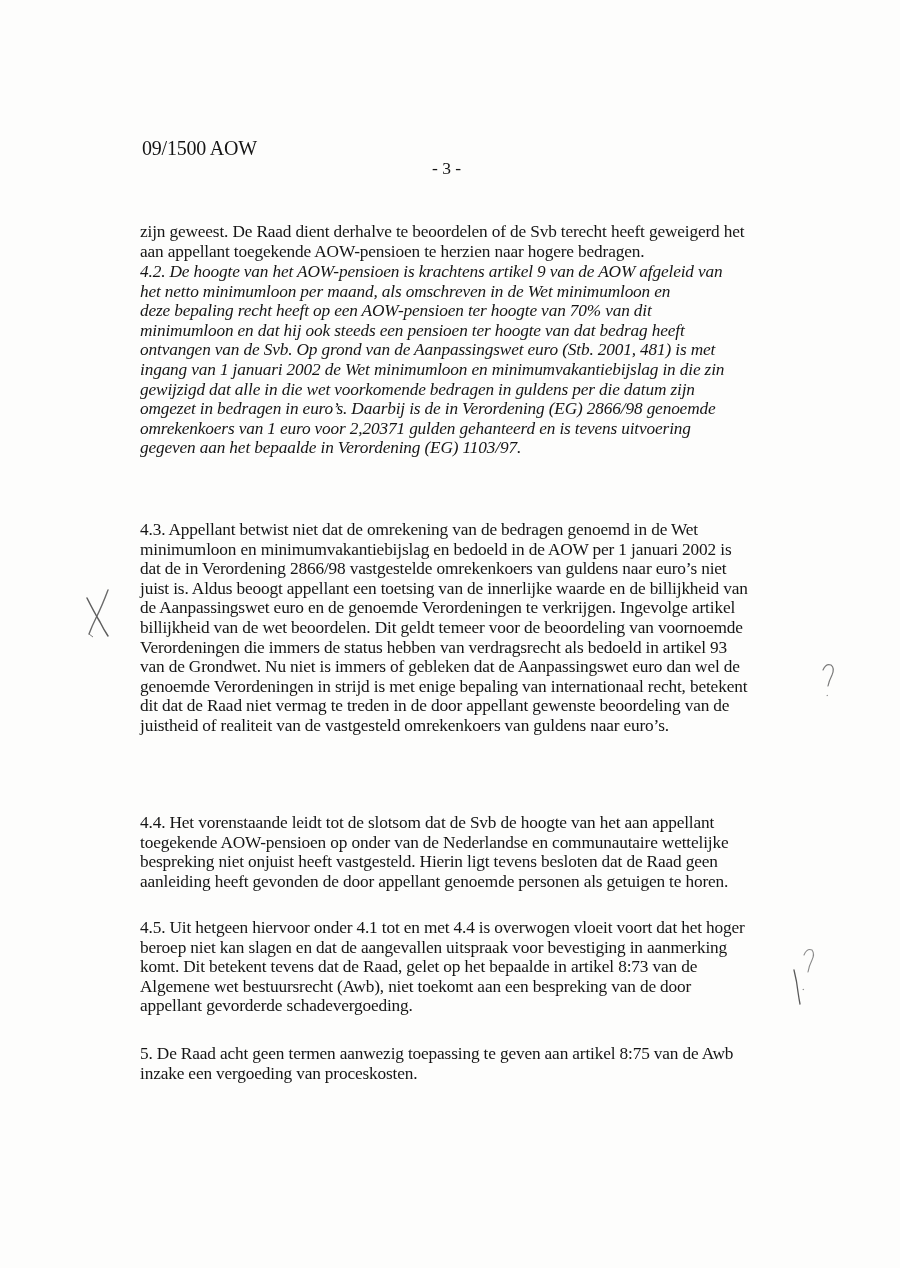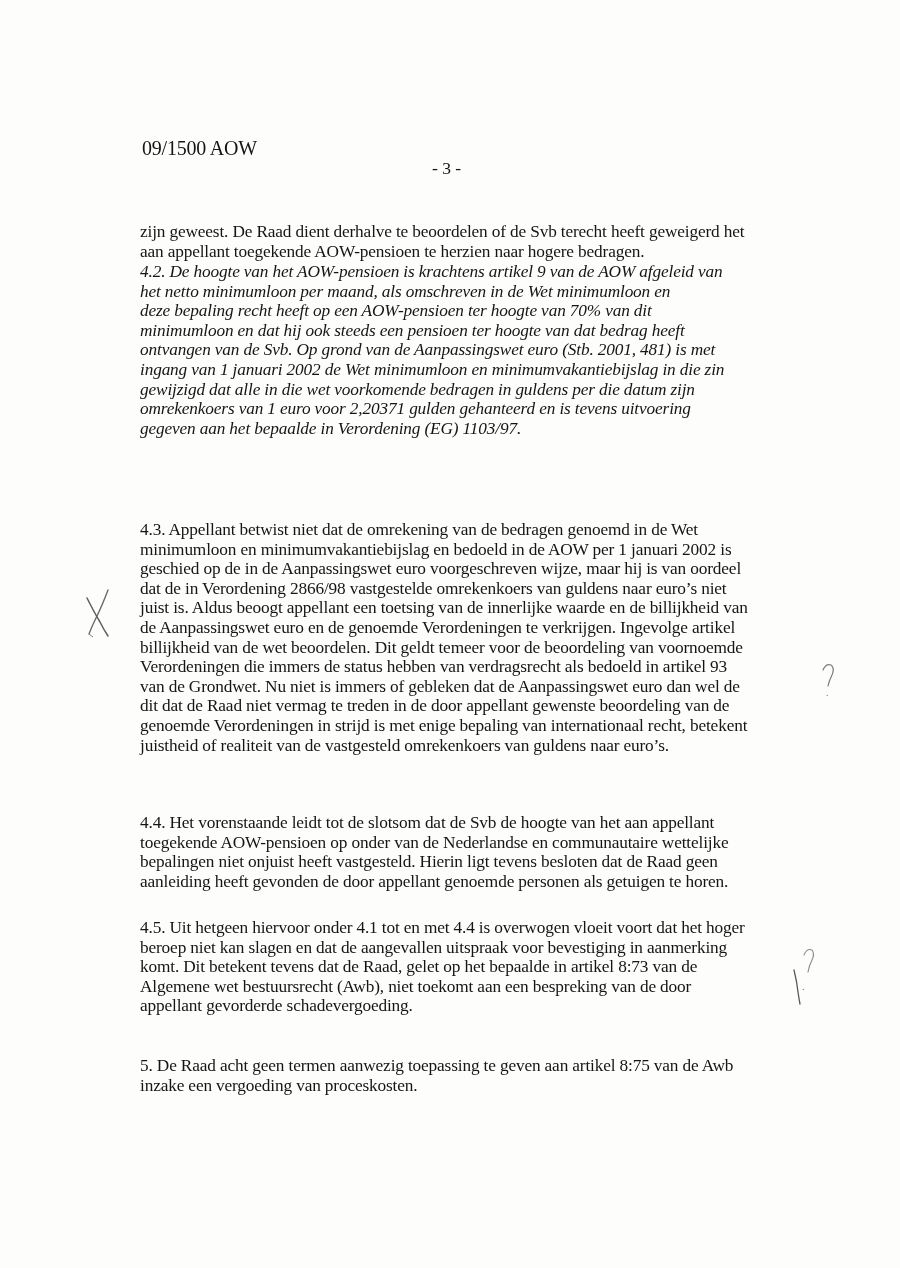--- a/index.html
+++ b/index.html
@@ -64,55 +64,55 @@
   </p>
 
   <p class="para" style="top:262px;font-style:italic;">
     <span class="line">4.2. De hoogte van het AOW-pensioen is krachtens artikel 9 van de AOW afgeleid van</span>
     <span class="line">het netto minimumloon per maand, als omschreven in de Wet minimumloon en</span>
     <span class="line">deze bepaling recht heeft op een AOW-pensioen ter hoogte van 70% van dit</span>
     <span class="line">minimumloon en dat hij ook steeds een pensioen ter hoogte van dat bedrag heeft</span>
     <span class="line">ontvangen van de Svb. Op grond van de Aanpassingswet euro (Stb. 2001, 481) is met</span>
     <span class="line">ingang van 1 januari 2002 de Wet minimumloon en minimumvakantiebijslag in die zin</span>
     <span class="line">gewijzigd dat alle in die wet voorkomende bedragen in guldens per die datum zijn</span>
+    <span class="line">omgezet in bedragen in euro’s. Daarbij is de in Verordening (EG) 2866/98 genoemde</span>
     <span class="line">omrekenkoers van 1 euro voor 2,20371 gulden gehanteerd en is tevens uitvoering</span>
     <span class="line">gegeven aan het bepaalde in Verordening (EG) 1103/97.</span>
   </p>
 
   <p class="para" style="top:520px;">
     <span class="line">4.3. Appellant betwist niet dat de omrekening van de bedragen genoemd in de Wet</span>
     <span class="line">minimumloon en minimumvakantiebijslag en bedoeld in de AOW per 1 januari 2002 is</span>
-    <span class="line">geschied op de in de Aanpassingswet euro voorgeschreven wijze, maar hij is van oordeel</span>
     <span class="line">dat de in Verordening 2866/98 vastgestelde omrekenkoers van guldens naar euro’s niet</span>
     <span class="line">juist is. Aldus beoogt appellant een toetsing van de innerlijke waarde en de billijkheid van</span>
     <span class="line">de Aanpassingswet euro en de genoemde Verordeningen te verkrijgen. Ingevolge artikel</span>
     <span class="line">billijkheid van de wet beoordelen. Dit geldt temeer voor de beoordeling van voornoemde</span>
     <span class="line">Verordeningen die immers de status hebben van verdragsrecht als bedoeld in artikel 93</span>
     <span class="line">van de Grondwet. Nu niet is immers of gebleken dat de Aanpassingswet euro dan wel de</span>
+    <span class="line">genoemde Verordeningen in strijd is met enige bepaling van internationaal recht, betekent</span>
     <span class="line">dit dat de Raad niet vermag te treden in de door appellant gewenste beoordeling van de</span>
-    <span class="line">genoemde Verordeningen in strijd is met enige bepaling van internationaal recht, betekent</span>
     <span class="line">juistheid of realiteit van de vastgesteld omrekenkoers van guldens naar euro’s.</span>
   </p>
 
   <p class="para" style="top:813px;">
     <span class="line">4.4. Het vorenstaande leidt tot de slotsom dat de Svb de hoogte van het aan appellant</span>
     <span class="line">toegekende AOW-pensioen op onder van de Nederlandse en communautaire wettelijke</span>
-    <span class="line">bepalingen niet onjuist heeft vastgesteld. Hierin ligt tevens besloten dat de Raad geen</span>
+    <span class="line">bespreking niet onjuist heeft vastgesteld. Hierin ligt tevens besloten dat de Raad geen</span>
     <span class="line">aanleiding heeft gevonden de door appellant genoemde personen als getuigen te horen.</span>
   </p>
 
   <p class="para" style="top:918px;">
     <span class="line">4.5. Uit hetgeen hiervoor onder 4.1 tot en met 4.4 is overwogen vloeit voort dat het hoger</span>
     <span class="line">beroep niet kan slagen en dat de aangevallen uitspraak voor bevestiging in aanmerking</span>
     <span class="line">komt. Dit betekent tevens dat de Raad, gelet op het bepaalde in artikel 8:73 van de</span>
     <span class="line">Algemene wet bestuursrecht (Awb), niet toekomt aan een bespreking van de door</span>
     <span class="line">appellant gevorderde schadevergoeding.</span>
   </p>
 
-  <p class="para" style="top:1044px;margin-top:12px;">
+  <p class="para" style="top:1044px;">
     <span class="line">5. De Raad acht geen termen aanwezig toepassing te geven aan artikel 8:75 van de Awb</span>
     <span class="line">inzake een vergoeding van proceskosten.</span>
   </p>
 
   <div class="annot" style="left:84px; top:588px;">
     <svg width="30" height="52" viewBox="0 0 30 52">
       <path d="M24 2 Q18 18 12 30 Q8 38 5 46" stroke="#6a6a6a" stroke-width="1.4" fill="none" stroke-linecap="round"></path>
       <path d="M3 10 Q10 24 16 34 Q20 42 24 48" stroke="#5e5e5e" stroke-width="1.5" fill="none" stroke-linecap="round"></path>
       <path d="M5 46 L9 49" stroke="#7a7a7a" stroke-width="1" fill="none"></path>
     </svg>

